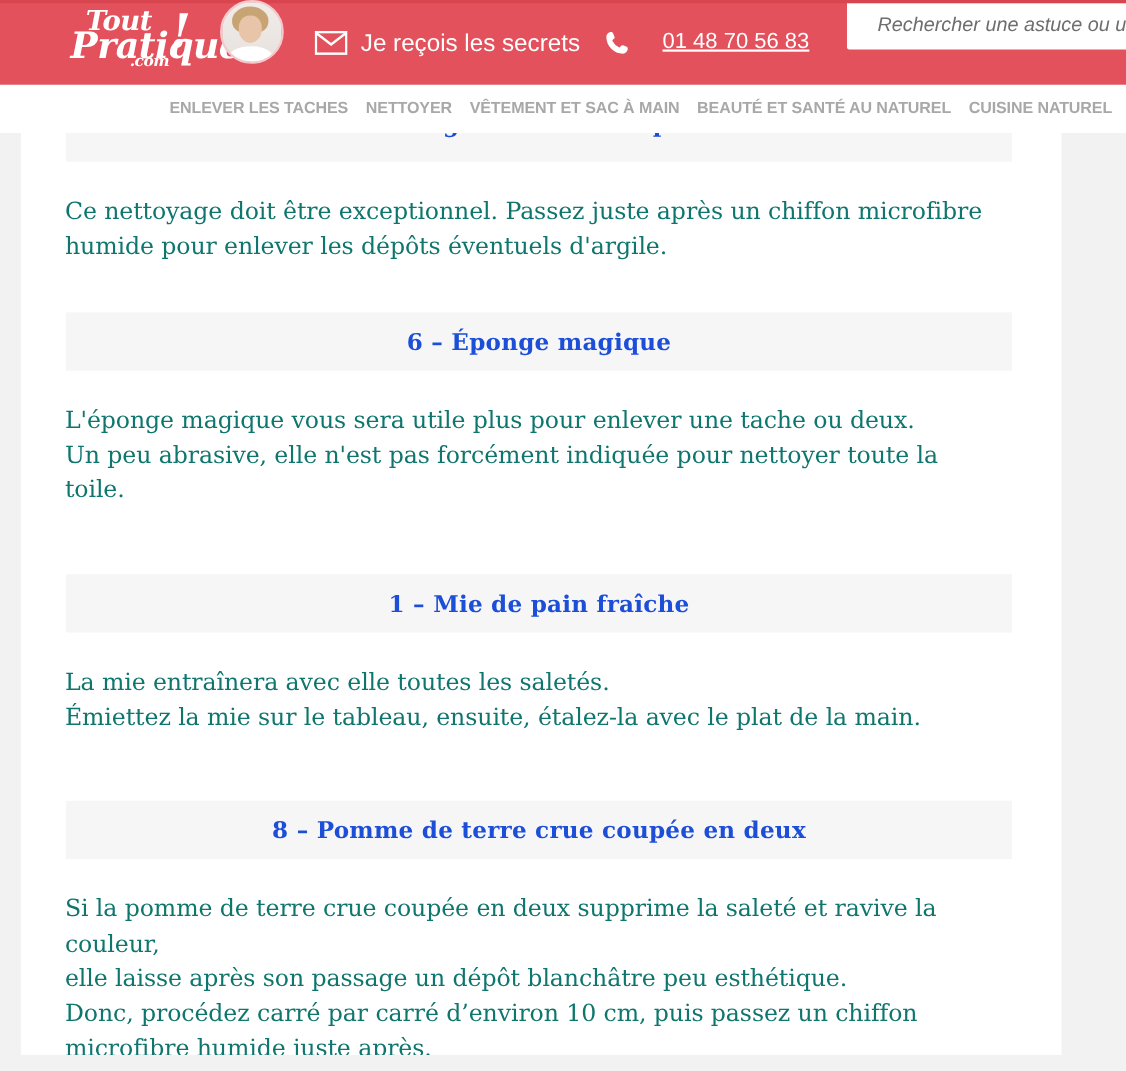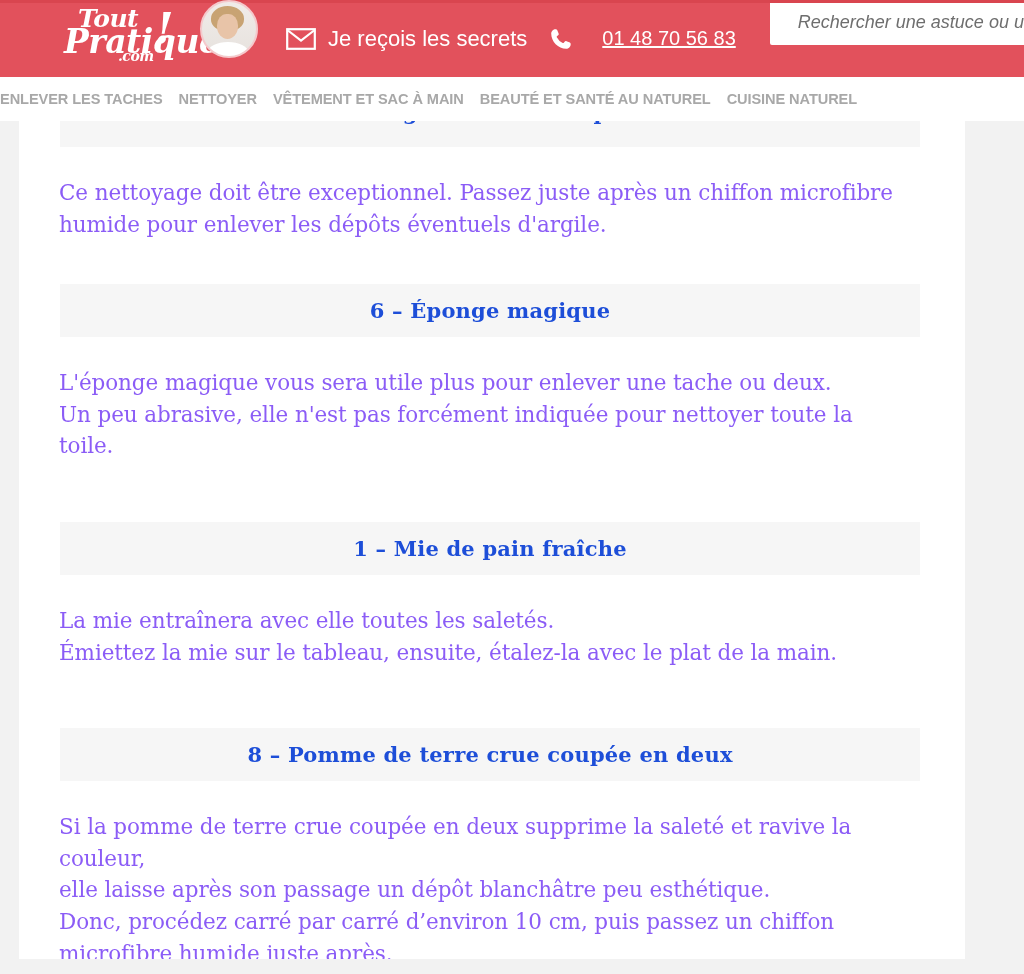--- a/index.html
+++ b/index.html
@@ -145,20 +145,21 @@
   }
 
   
   .main-nav {
     height: 44px;
     background: #ffffff;
     display: flex;
     align-items: center;
     overflow: hidden;
     white-space: nowrap;
+    padding-left: 154px;
     box-sizing: border-box;
   }
   .nav-item {
     color: #a8a8a8;
     font-size: 14.6px;
     font-weight: bold;
     letter-spacing: -0.1px;
     text-decoration: none;
     margin-right: 16px;
     flex: none;
@@ -205,21 +206,21 @@
     position: absolute;
     top: -21px;
     left: 0; right: 0;
     line-height: 1.2;
   }
 
   .para {
     font-family: "DejaVu Serif", serif;
     font-size: 21.5px;
     line-height: 1.47;
-    color: #8b5cf6;
+    color: #0f766e;
     margin: 0;
     padding: 0 60px 0 40px;
     letter-spacing: -0.1px;
   }
   .sp-a { height: 44px; }
   .sp-b { height: 60px; }
   .sp-c { height: 30px; }
 </style>
 </head>
 <body>

